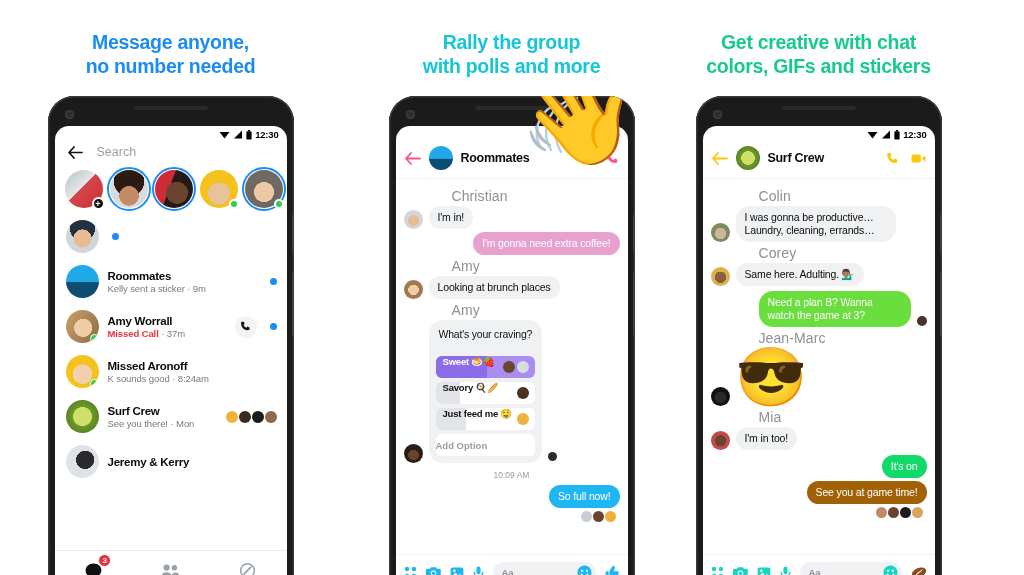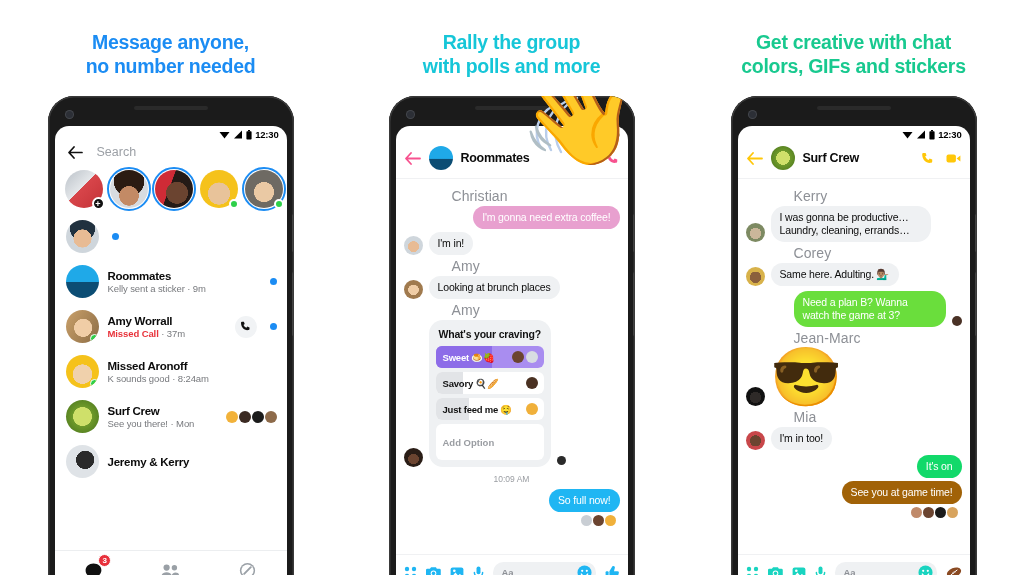--- a/index.html
+++ b/index.html
@@ -9,21 +9,21 @@
     font-family: "Liberation Sans", sans-serif;
     overflow: hidden;
     position: relative;
   }
   .stage { position: relative; width: 1024px; height: 575px; }
 
   
   .panel { position: absolute; top: 0; width: 341px; height: 575px; }
   .panel-1 { left: 0; }
   .panel-2 { left: 341px; }
-  .panel-3 { left: 683px; }
+  .panel-3 { left: 648px; }
 
   .headline {
     position: absolute; top: 30px; left: 0; width: 100%;
     text-align: center;
     font-size: 19.5px; font-weight: bold; line-height: 24px;
     letter-spacing: -0.3px;
   }
   .headline .l2 { display: block; }
 
   
@@ -140,30 +140,30 @@
   }
   .b-in { background: #eff1f3; color: #0b0b0b; }
   .row-out { justify-content: flex-end; }
   .b-out { color: #fff; }
   .react-row { display: flex; justify-content: flex-end; gap: 1px; padding-right: 4px; margin: 1px 0 3px 0; }
   .react-row i { width: 11px; height: 11px; border-radius: 50%; display: block; }
   .ts { text-align: center; font-size: 8.5px; color: #9a9da2; margin: 7px 0 5px; }
 
   
   .poll { background: #eff1f3; border-radius: 14px; padding: 7px; max-width: 186px; }
-  .poll-q { font-size: 10.5px; font-weight: bold; color: #121212; padding: 1px 3px 6px 3px; letter-spacing: -0.2px; }
+  .poll-q { font-size: 10.5px; font-weight: normal; color: #121212; padding: 1px 3px 16px 3px; letter-spacing: -0.2px; }
   .poll-opt {
     position: relative; height: 22px; border-radius: 6px; background: #fff; margin-bottom: 4px;
-    display: flex; align-items: center; overflow: hidden;
+    display: flex; align-items: flex-start; overflow: hidden;
   }
   .poll-fill { position: absolute; left: 0; top: 0; bottom: 0; }
   .poll-label { position: relative; font-size: 9.5px; font-weight: bold; padding-left: 7px; letter-spacing: -0.2px; z-index: 2; }
   .poll-voters { position: absolute; right: 6px; top: 50%; transform: translateY(-50%); display: flex; gap: 2px; z-index: 2; }
   .poll-voters i { width: 12px; height: 12px; border-radius: 50%; display: block; }
-  .poll-add { height: 36px; border-radius: 6px; background: #fff; display: flex; align-items: center; padding-left: 7px; font-size: 9.5px; font-weight: bold; color: #9a9da2; }
+  .poll-add { height: 22px; border-radius: 6px; background: #fff; display: flex; align-items: center; font-size: 9.5px; font-weight: bold; color: #9a9da2; }
   .opt-grey-seg { position: absolute; left: 0; top: 0; bottom: 0; background: #e2e4e7; }
 
   
   .composer {
     position: absolute; left: 0; right: 0; bottom: 0; height: 36px;
     border-top: 1px solid #f0f1f3; background: #fff;
     display: flex; align-items: center; gap: 9px; padding: 0 8px;
   }
   .comp-field {
     flex: 1; height: 21px; border-radius: 11px; background: #eff1f3;
@@ -371,27 +371,27 @@
             </svg>
           <div class="conv-av" style="background:linear-gradient(180deg,#1fa9e8 0 52%,#0c4d74 53%);"></div>
           <div class="conv-name">Roommates</div>
           <svg width="13" height="13" viewBox="0 0 11 11">
               <path d="M2.2 0.8 L3.9 0.8 L4.7 3 L3.5 3.9 a6 6 0 0 0 2.9 2.9 l0.9 -1.2 l2.2 0.8 v1.7 a1 1 0 0 1 -1 1 C4.5 9.9 1 6.4 1 1.8 a1 1 0 0 1 1 -1 Z" fill="#f7528f"></path>
             </svg>
         </div>
 
         <div class="msgs">
           <div class="sender">Christian</div>
-          <div class="msg-line row-out">
-            <div class="bubble b-out" style="background:#e8a0cf">I'm gonna need extra coffee!</div>
-          </div>
-
           <div class="msg-line">
             <div class="msg-av" style="background:radial-gradient(circle at 50% 56%,#e8bb94 0 38%,transparent 39%),#cfd6dc;"></div>
             <div class="bubble b-in">I'm in!</div>
+          </div>
+
+          <div class="msg-line row-out">
+            <div class="bubble b-out" style="background:#e8a0cf">I'm gonna need extra coffee!</div>
           </div>
 
           <div class="sender">Amy</div>
           <div class="msg-line">
             <div class="msg-av" style="background:radial-gradient(circle at 50% 52%,#f0cda6 0 38%,transparent 39%),#a07a4e;"></div>
             <div class="bubble b-in">Looking at brunch places</div>
           </div>
 
           <div class="sender">Amy</div>
           <div class="msg-line" style="align-items:flex-end">
@@ -527,21 +527,21 @@
           <svg width="13" height="13" viewBox="0 0 11 11" style="margin-right:4px">
               <path d="M2.2 0.8 L3.9 0.8 L4.7 3 L3.5 3.9 a6 6 0 0 0 2.9 2.9 l0.9 -1.2 l2.2 0.8 v1.7 a1 1 0 0 1 -1 1 C4.5 9.9 1 6.4 1 1.8 a1 1 0 0 1 1 -1 Z" fill="#ffc709"></path>
             </svg>
           <svg width="15" height="11" viewBox="0 0 15 11">
               <rect x="0.5" y="1.5" width="9.4" height="8" rx="2" fill="#ffc709"></rect>
               <path d="M10.6 5.5 L14.4 2.4 v6.2 Z" fill="#ffc709"></path>
             </svg>
         </div>
 
         <div class="msgs">
-          <div class="sender">Kerry</div>
+          <div class="sender">Colin</div>
           <div class="msg-line">
             <div class="msg-av" style="background:radial-gradient(circle at 50% 55%,#cbb79a 0 40%,transparent 41%),#7d8a62;"></div>
             <div class="bubble b-in" style="max-width:160px">I was gonna be productive… Laundry, cleaning, errands…</div>
           </div>
 
           <div class="sender">Corey</div>
           <div class="msg-line">
             <div class="msg-av" style="background:radial-gradient(circle at 50% 54%,#8a5f3c 0 40%,transparent 41%),#d8b24a;"></div>
             <div class="bubble b-in">Same here. Adulting. 💁🏽‍♂️</div>
           </div>

